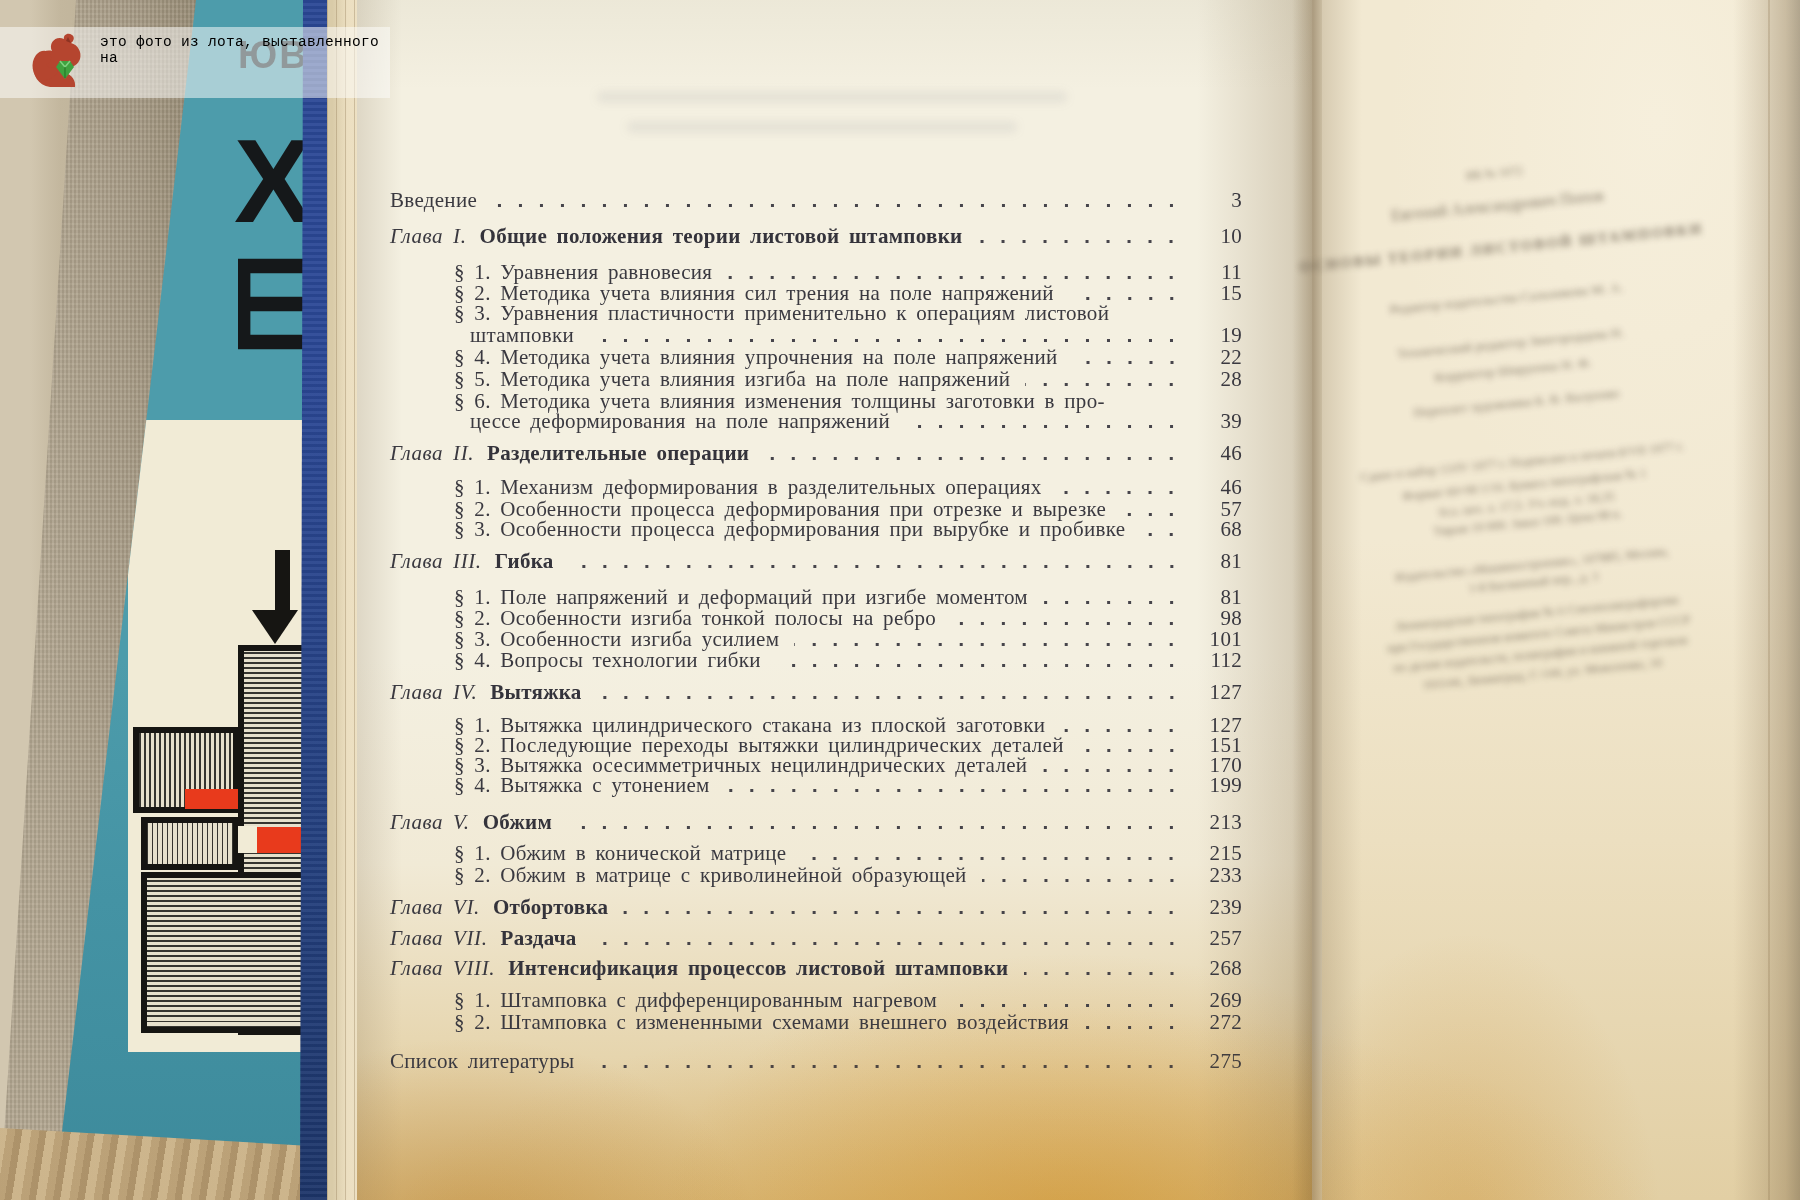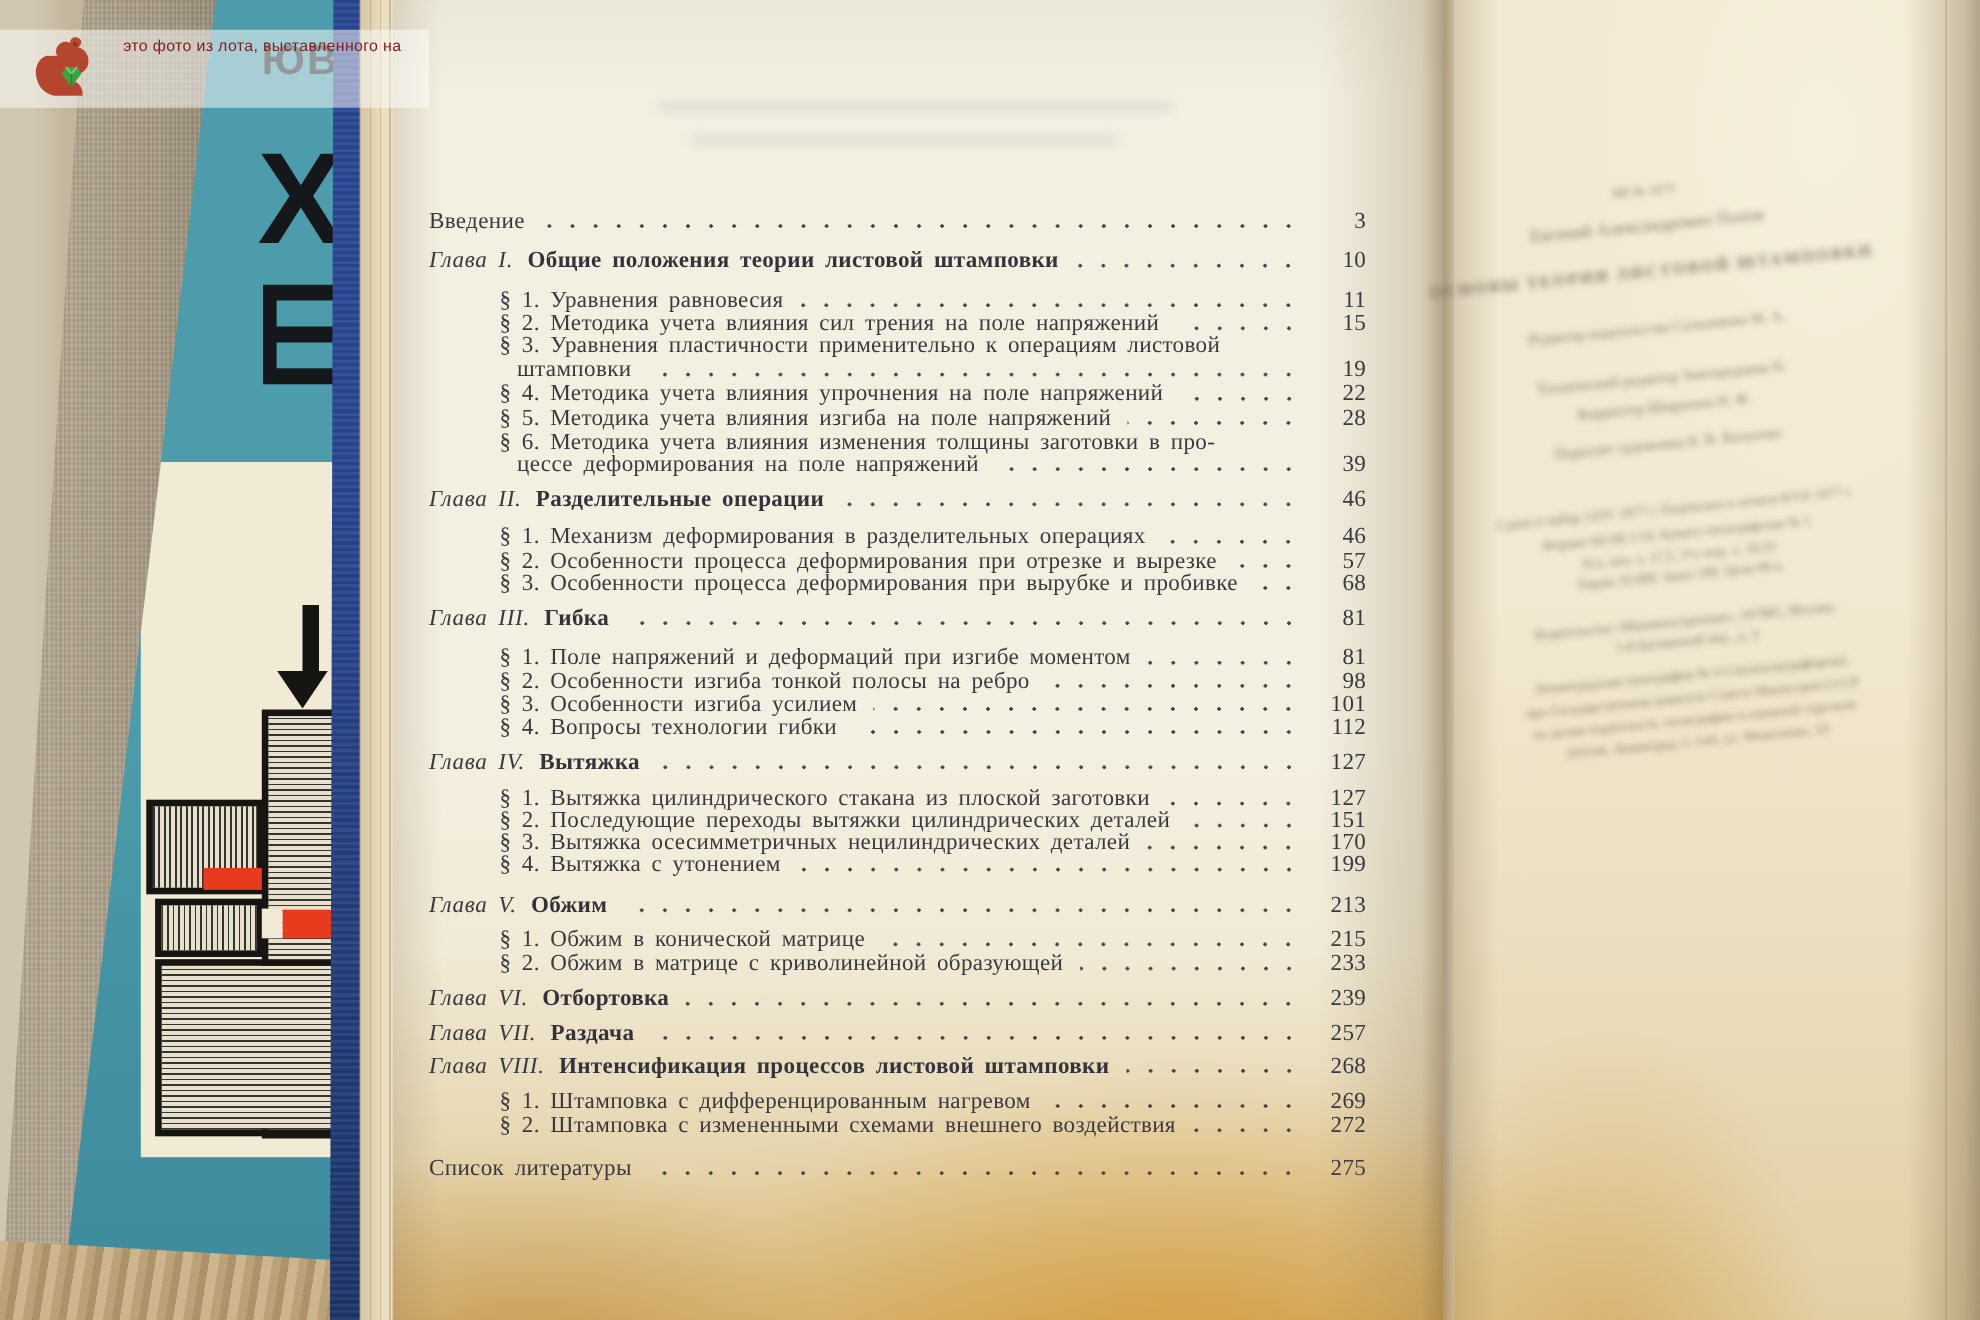--- a/index.html
+++ b/index.html
@@ -78,22 +78,22 @@
   .colophon{left:1238px;top:60px;width:560px;height:720px;
     transform:rotate(-5.5deg);filter:blur(3px);opacity:.8;color:#6f6353;}
   .cline{position:absolute;left:0;right:0;text-align:center;white-space:nowrap;line-height:1.2;}
 
   
   .warm{left:0;top:0;width:1800px;height:1200px;pointer-events:none;
     background:radial-gradient(46% 26% at 57% 104%,rgba(210,140,22,.30),rgba(210,140,22,0) 78%);}
 
   
   .wm-band{left:0;top:27px;width:390px;height:71px;background:rgba(253,253,252,.52);}
-  .wm-small{position:absolute;left:112px;top:7px;font-family:Liberation Sans, sans-serif;
-    font-size:14.5px;color:#7f1d1d;letter-spacing:.3px;}
+  .wm-small{position:absolute;left:100px;top:7px;font-family:Liberation Mono, monospace;
+    font-size:14.5px;color:#000000;letter-spacing:.3px;}
   .wm-brand{position:absolute;left:98px;top:22px;font-family:"Liberation Sans",sans-serif;
     font-size:37px;font-weight:700;color:#4d5a62;letter-spacing:.5px;display:flex;align-items:center;}
   .wm-dot{display:inline-block;width:11px;height:11px;border-radius:50%;background:#46535b;margin:10px 4px 0 4px;}
   .arrow-stem{position:absolute;background:#161512;}
   .arrow-head{position:absolute;width:0;height:0;border-left:23px solid transparent;
     border-right:23px solid transparent;border-top:34px solid #161512;}
 </style>
 </head>
 <body>
 

